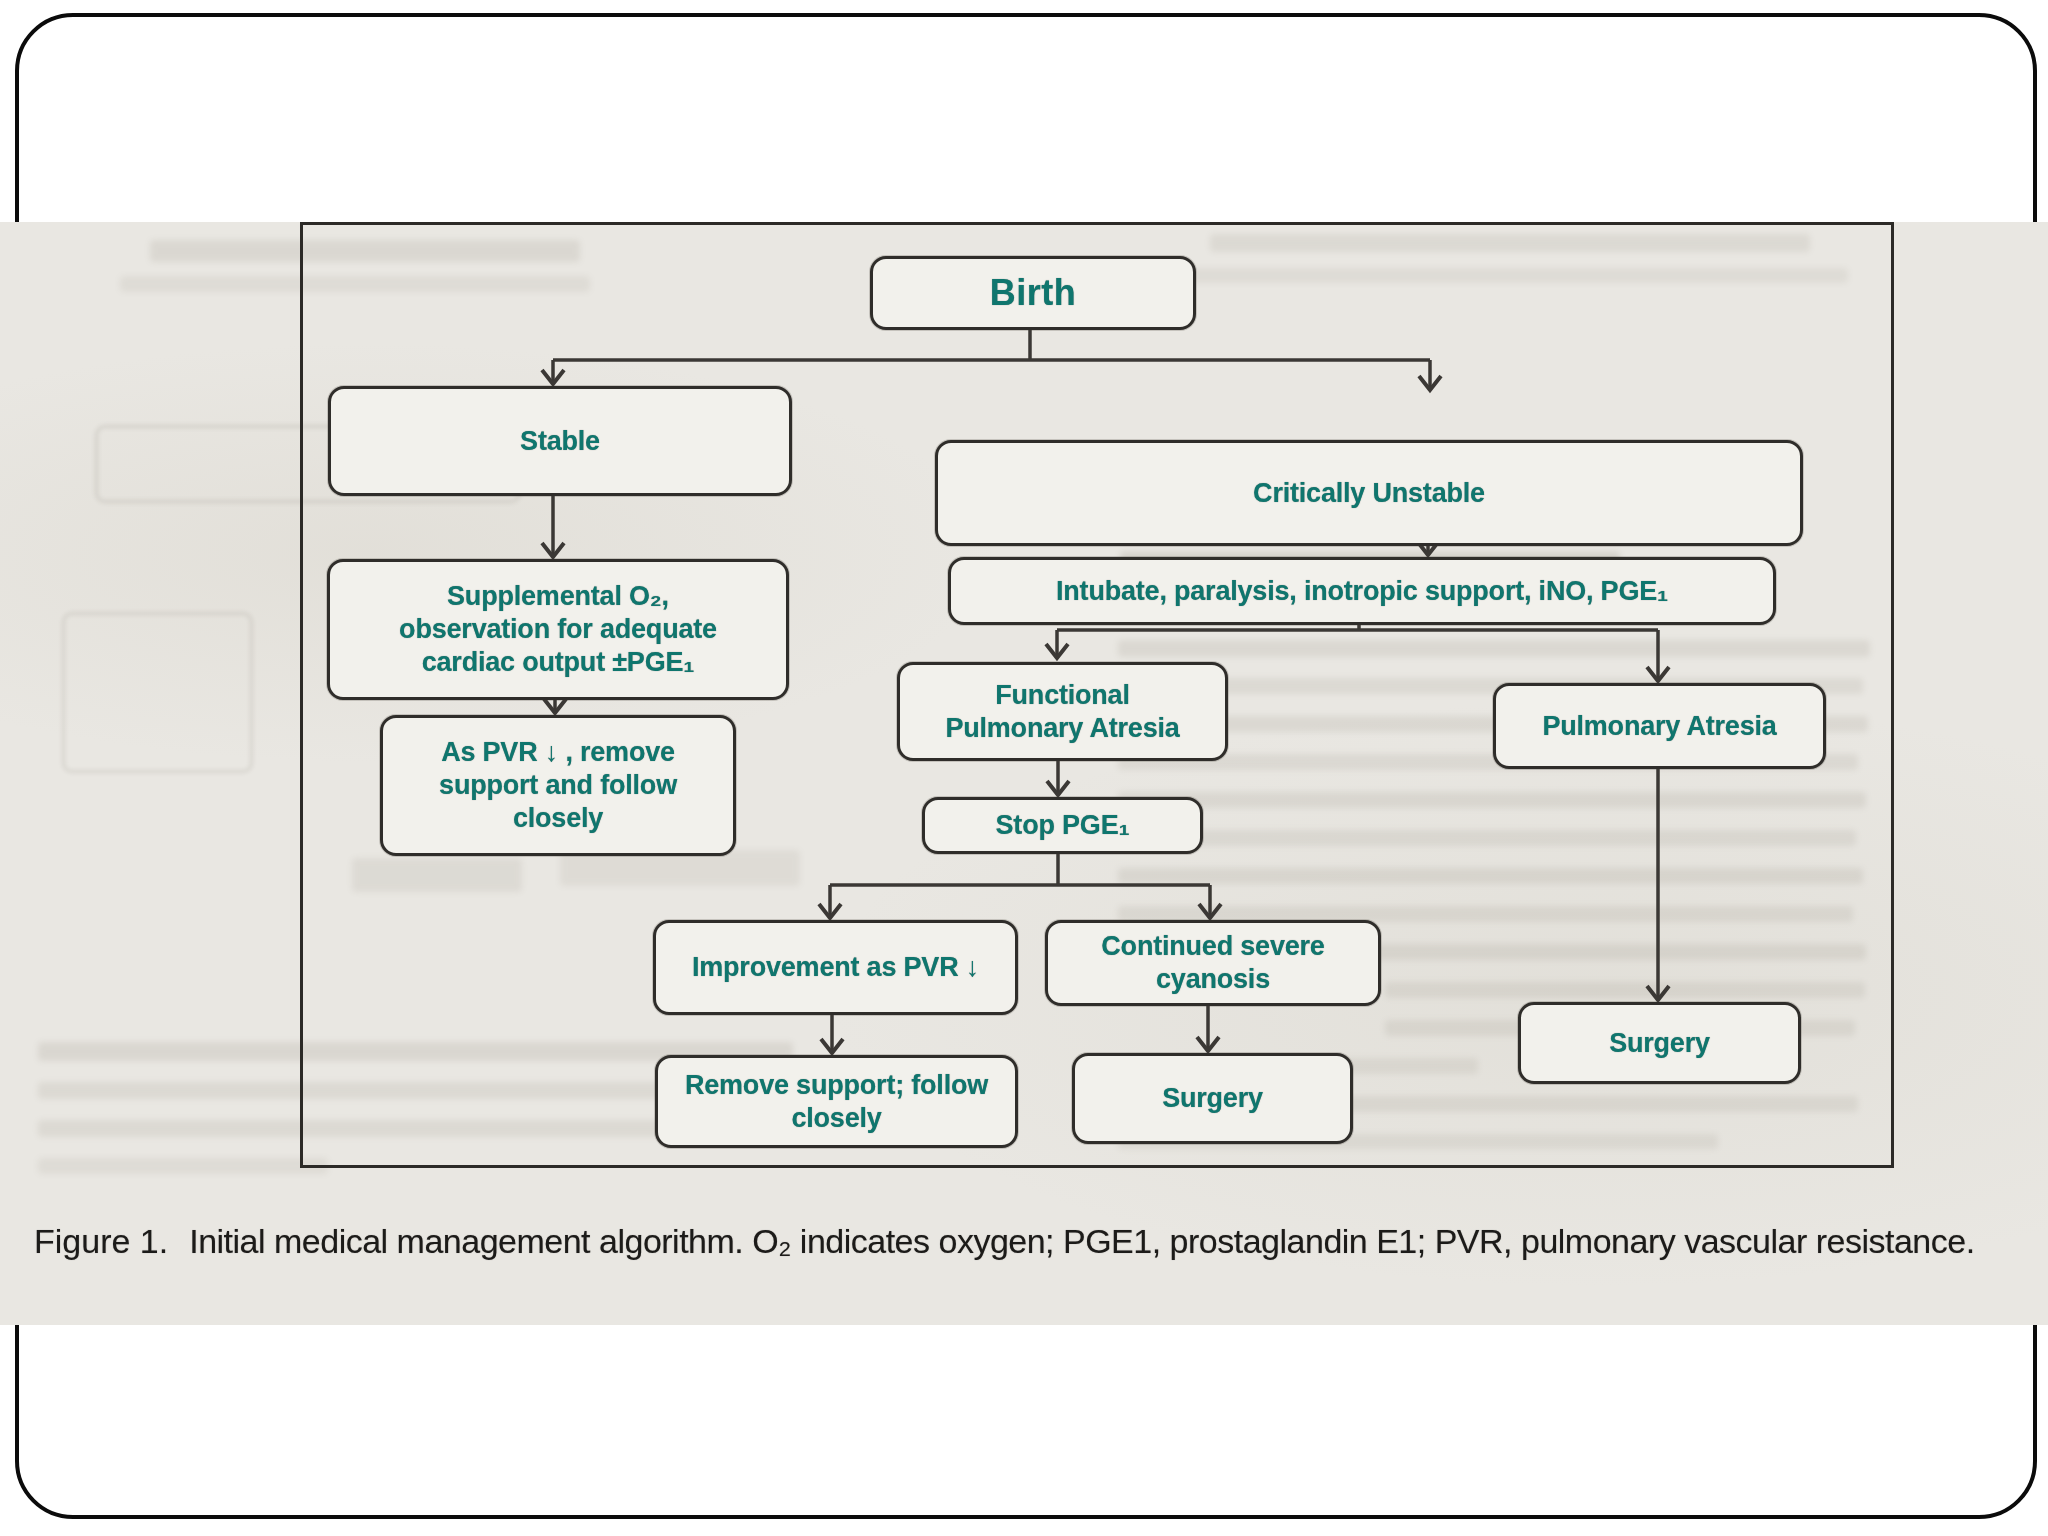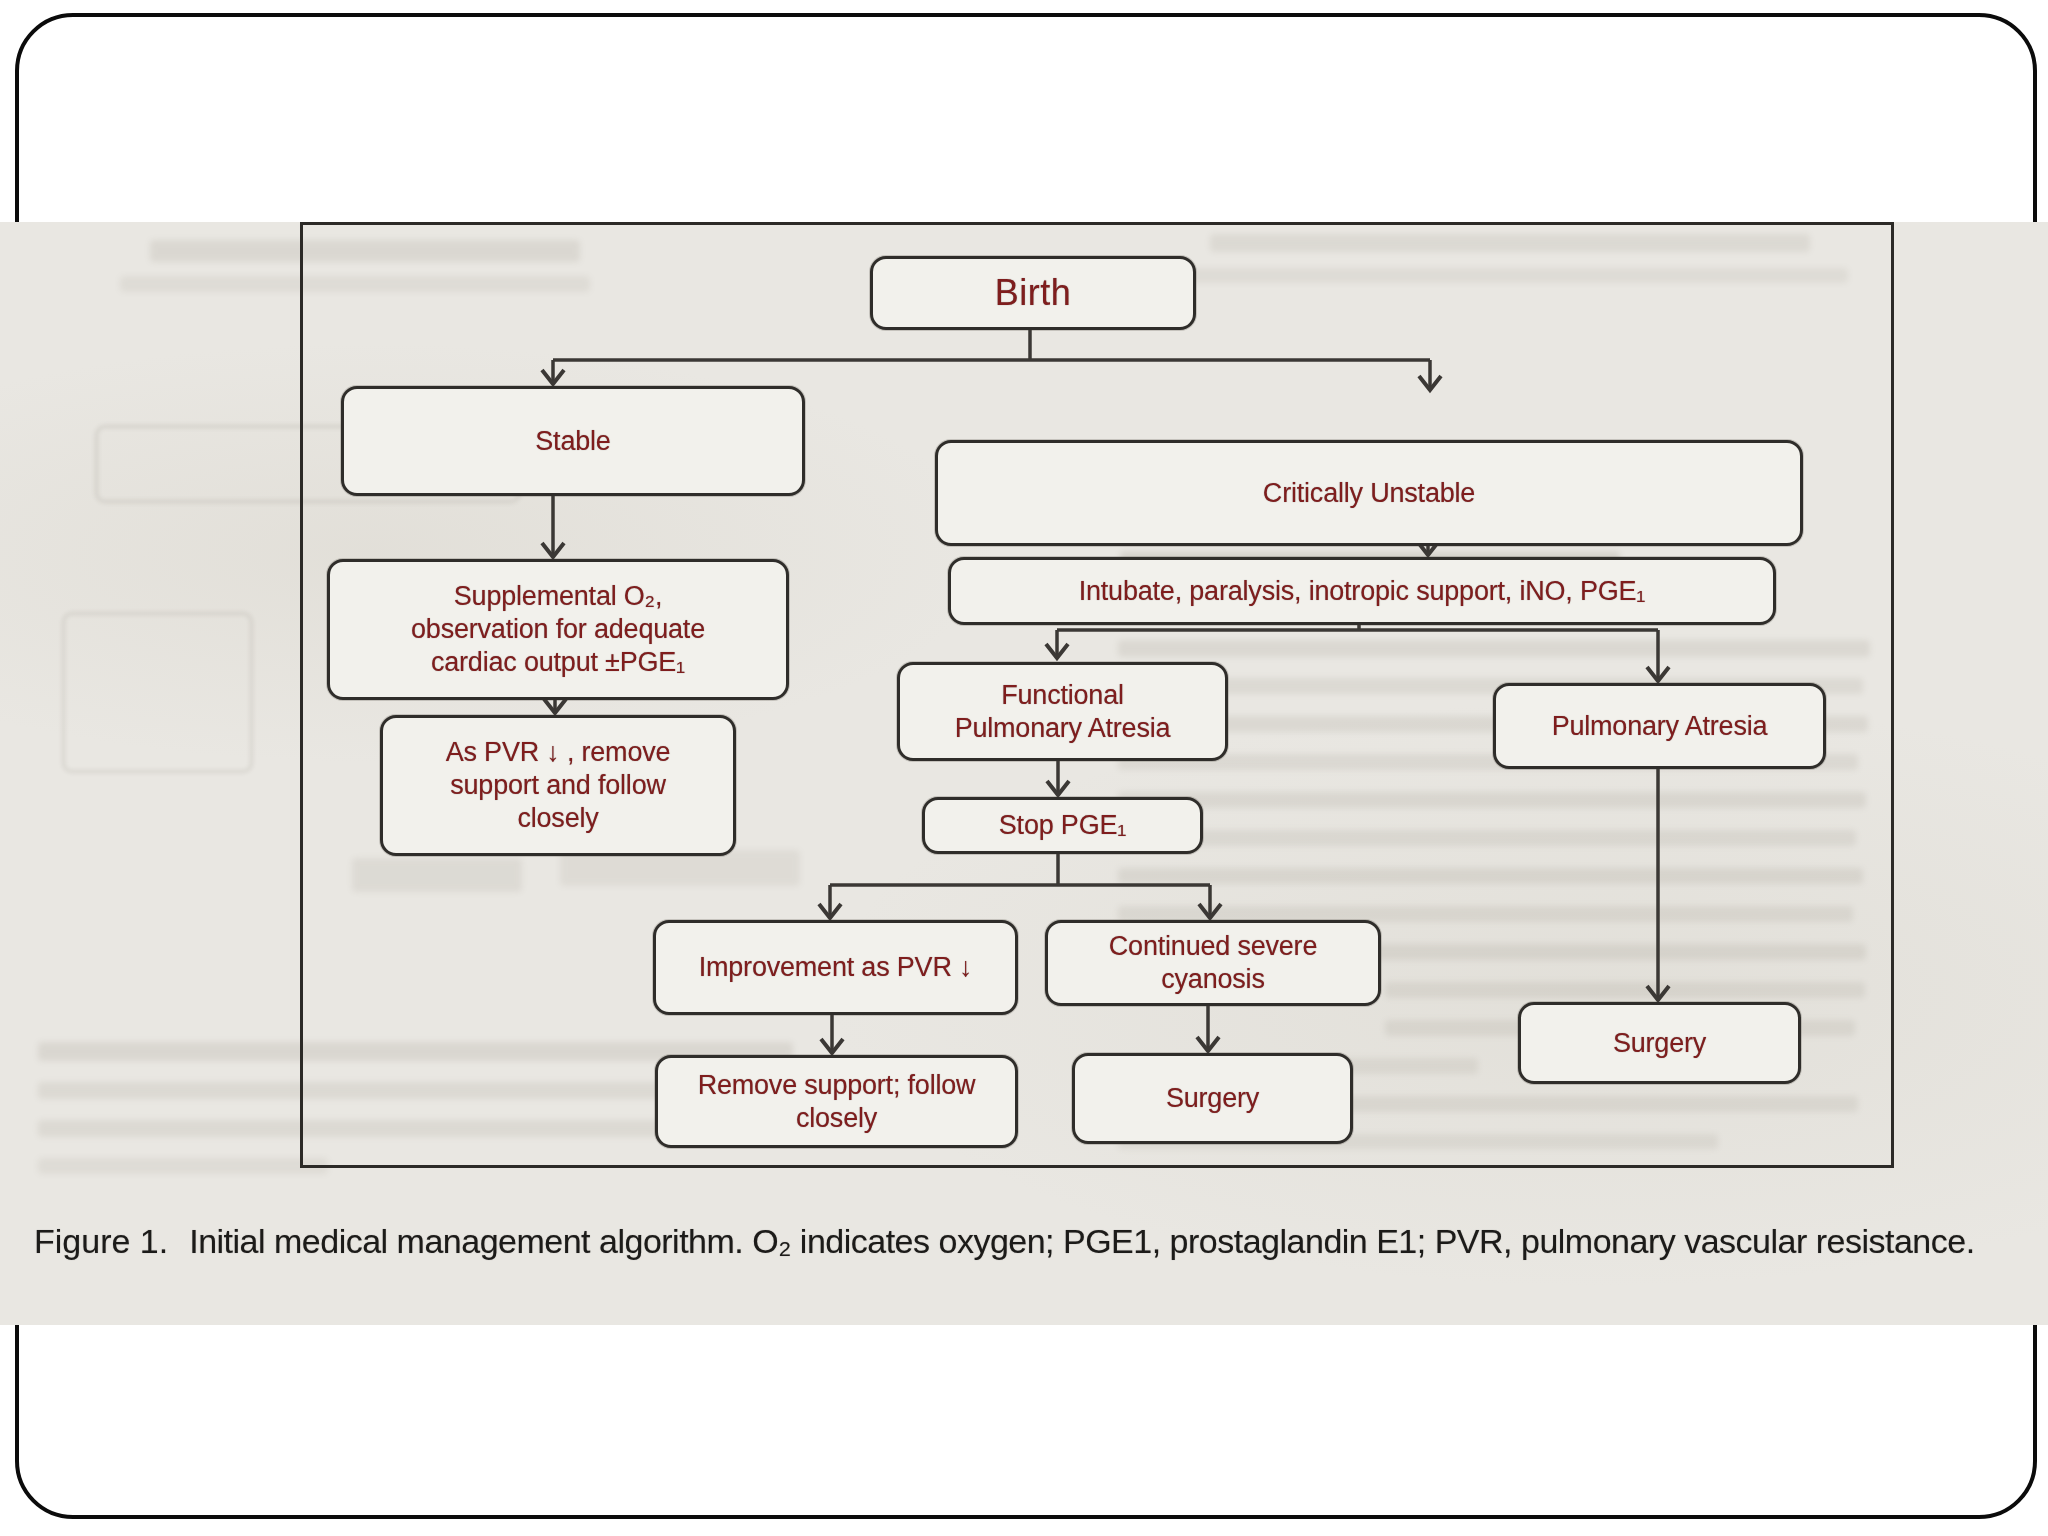--- a/index.html
+++ b/index.html
@@ -18,22 +18,22 @@
           #e9e7e2;}
 
   
   #frame{position:absolute;left:300px;top:222px;width:1588px;height:940px;
          border:3px solid #2c2a27;}
 
   
   .node{position:absolute;border:3px solid #2f2d2a;border-radius:16px;background:#f2f1ec;
         display:flex;align-items:center;justify-content:center;text-align:center;
         box-shadow:0 0 0 1px rgba(70,64,56,.22);}
-  .node span{white-space:pre-line;font-weight:normal;font-size:27px;line-height:1.22;
-        color:#7f1d1d;letter-spacing:-0.2px;
+  .node span{white-space:pre-line;font-weight:bold;font-size:27px;line-height:1.22;
+        color:#0f766e;letter-spacing:-0.2px;
         text-shadow:0 0 1px rgba(55,50,44,.55);}
   .node.big span{font-size:36px;letter-spacing:.5px;}
 
   
   #wires{position:absolute;left:0;top:0;width:2048px;height:1536px;pointer-events:none;}
   #wires path, #wires polyline{stroke:#3b3835;fill:none;}
 
   
   .ghost{position:absolute;background:#756d5e;border-radius:4px;filter:blur(3px);}
   .ghost-box{position:absolute;border:3px solid rgba(95,88,76,.30);border-radius:10px;
@@ -128,21 +128,21 @@
     <polyline points="1197,1037 1208,1051 1219,1037" stroke-width="4"></polyline>
 
     <path d="M1658 763 V998" stroke-width="3.5"></path>
     <polyline points="1647,986 1658,1000 1669,986" stroke-width="4"></polyline>
   </svg>
 
   <div class="node big" style="left:870px;top:256px;width:320px;height:68px;">
     <span>Birth</span>
   </div>
 
-  <div class="node" style="left:341px;top:386px;width:458px;height:104px;">
+  <div class="node" style="left:328px;top:386px;width:458px;height:104px;">
     <span>Stable</span>
   </div>
 
   <div class="node" style="left:327px;top:559px;width:456px;height:135px;">
     <span>Supplemental O₂,
 observation for adequate
 cardiac output ±PGE₁</span>
   </div>
 
   <div class="node" style="left:380px;top:715px;width:350px;height:135px;">

